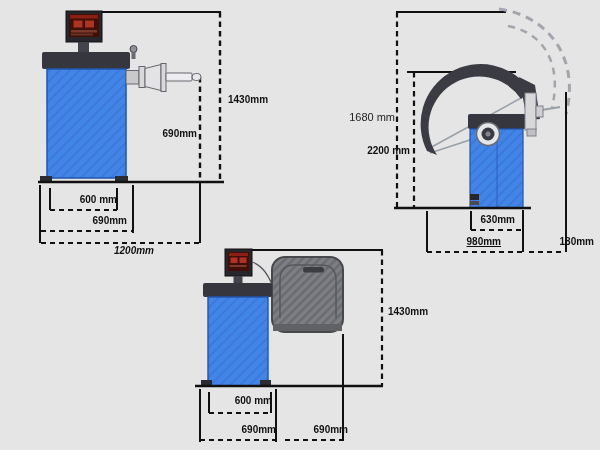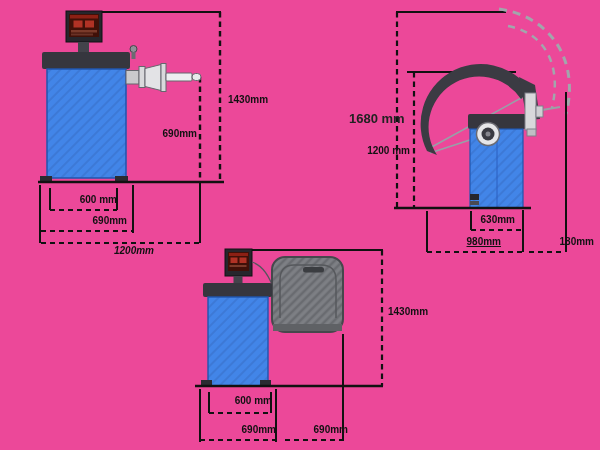--- a/index.html
+++ b/index.html
@@ -1,27 +1,27 @@
 <!DOCTYPE html>
 <html><head>
 <meta charset="utf-8">
 <style>
   html,body{margin:0;padding:0;background:#fff;}
   #canvas{
-    position:relative;width:600px;height:450px;background:#ec4899;
+    position:relative;width:600px;height:450px;background:#e5e5e5;
     font-family:"Liberation Sans",sans-serif;overflow:hidden;
   }
   #diagram-svg{position:absolute;left:0;top:0;}
   .dim{
     position:absolute;font:bold 10px "Liberation Sans",sans-serif;
     color:#111;white-space:nowrap;letter-spacing:0;
   }
   .dim.center{text-align:right;}
   .dim.right{text-align:right;}
-  .dim.light{font-weight:700;font-size:13px;color:#222;}
+  .dim.light{font-weight:400;font-size:11px;color:#222;}
 </style>
 </head>
 <body>
 
 <div id="canvas">
 
   <svg id="diagram-svg" width="600" height="450" viewBox="0 0 600 450">
     <defs>
       <pattern id="bluetex" width="7" height="7" patternUnits="userSpaceOnUse" patternTransform="rotate(45)">
         <rect width="7" height="7" fill="#4285e8"></rect>
@@ -171,21 +171,21 @@
     </g>
   </svg>
 
   <div class="dim" style="left:228px;top:94px;width:60px;">1430mm</div>
   <div class="dim right" style="left:150px;top:128px;width:47px;">690mm</div>
   <div class="dim center" style="left:50px;top:194px;width:67px;">600 mm</div>
   <div class="dim center" style="left:47px;top:215px;width:80px;">690mm</div>
   <div class="dim center" style="left:86px;top:245px;width:68px;font-style:italic;">1200mm</div>
 
   <div class="dim right light" style="left:349px;top:111px;width:46px;">1680 mm</div>
-  <div class="dim right" style="left:358px;top:145px;width:52px;">1200 mm</div>
+  <div class="dim right" style="left:358px;top:145px;width:52px;">2200 mm</div>
   <div class="dim center" style="left:456px;top:214px;width:59px;">630mm</div>
   <div class="dim center" style="left:449px;top:236px;width:52px;text-decoration:underline;">980mm</div>
   <div class="dim center" style="left:542px;top:236px;width:52px;">180mm</div>
 
   <div class="dim" style="left:388px;top:306px;width:60px;">1430mm</div>
   <div class="dim center" style="left:206px;top:395px;width:66px;">600 mm</div>
   <div class="dim center" style="left:202px;top:424px;width:74px;">690mm</div>
   <div class="dim center" style="left:276px;top:424px;width:72px;">690mm</div>
 
 </div>

